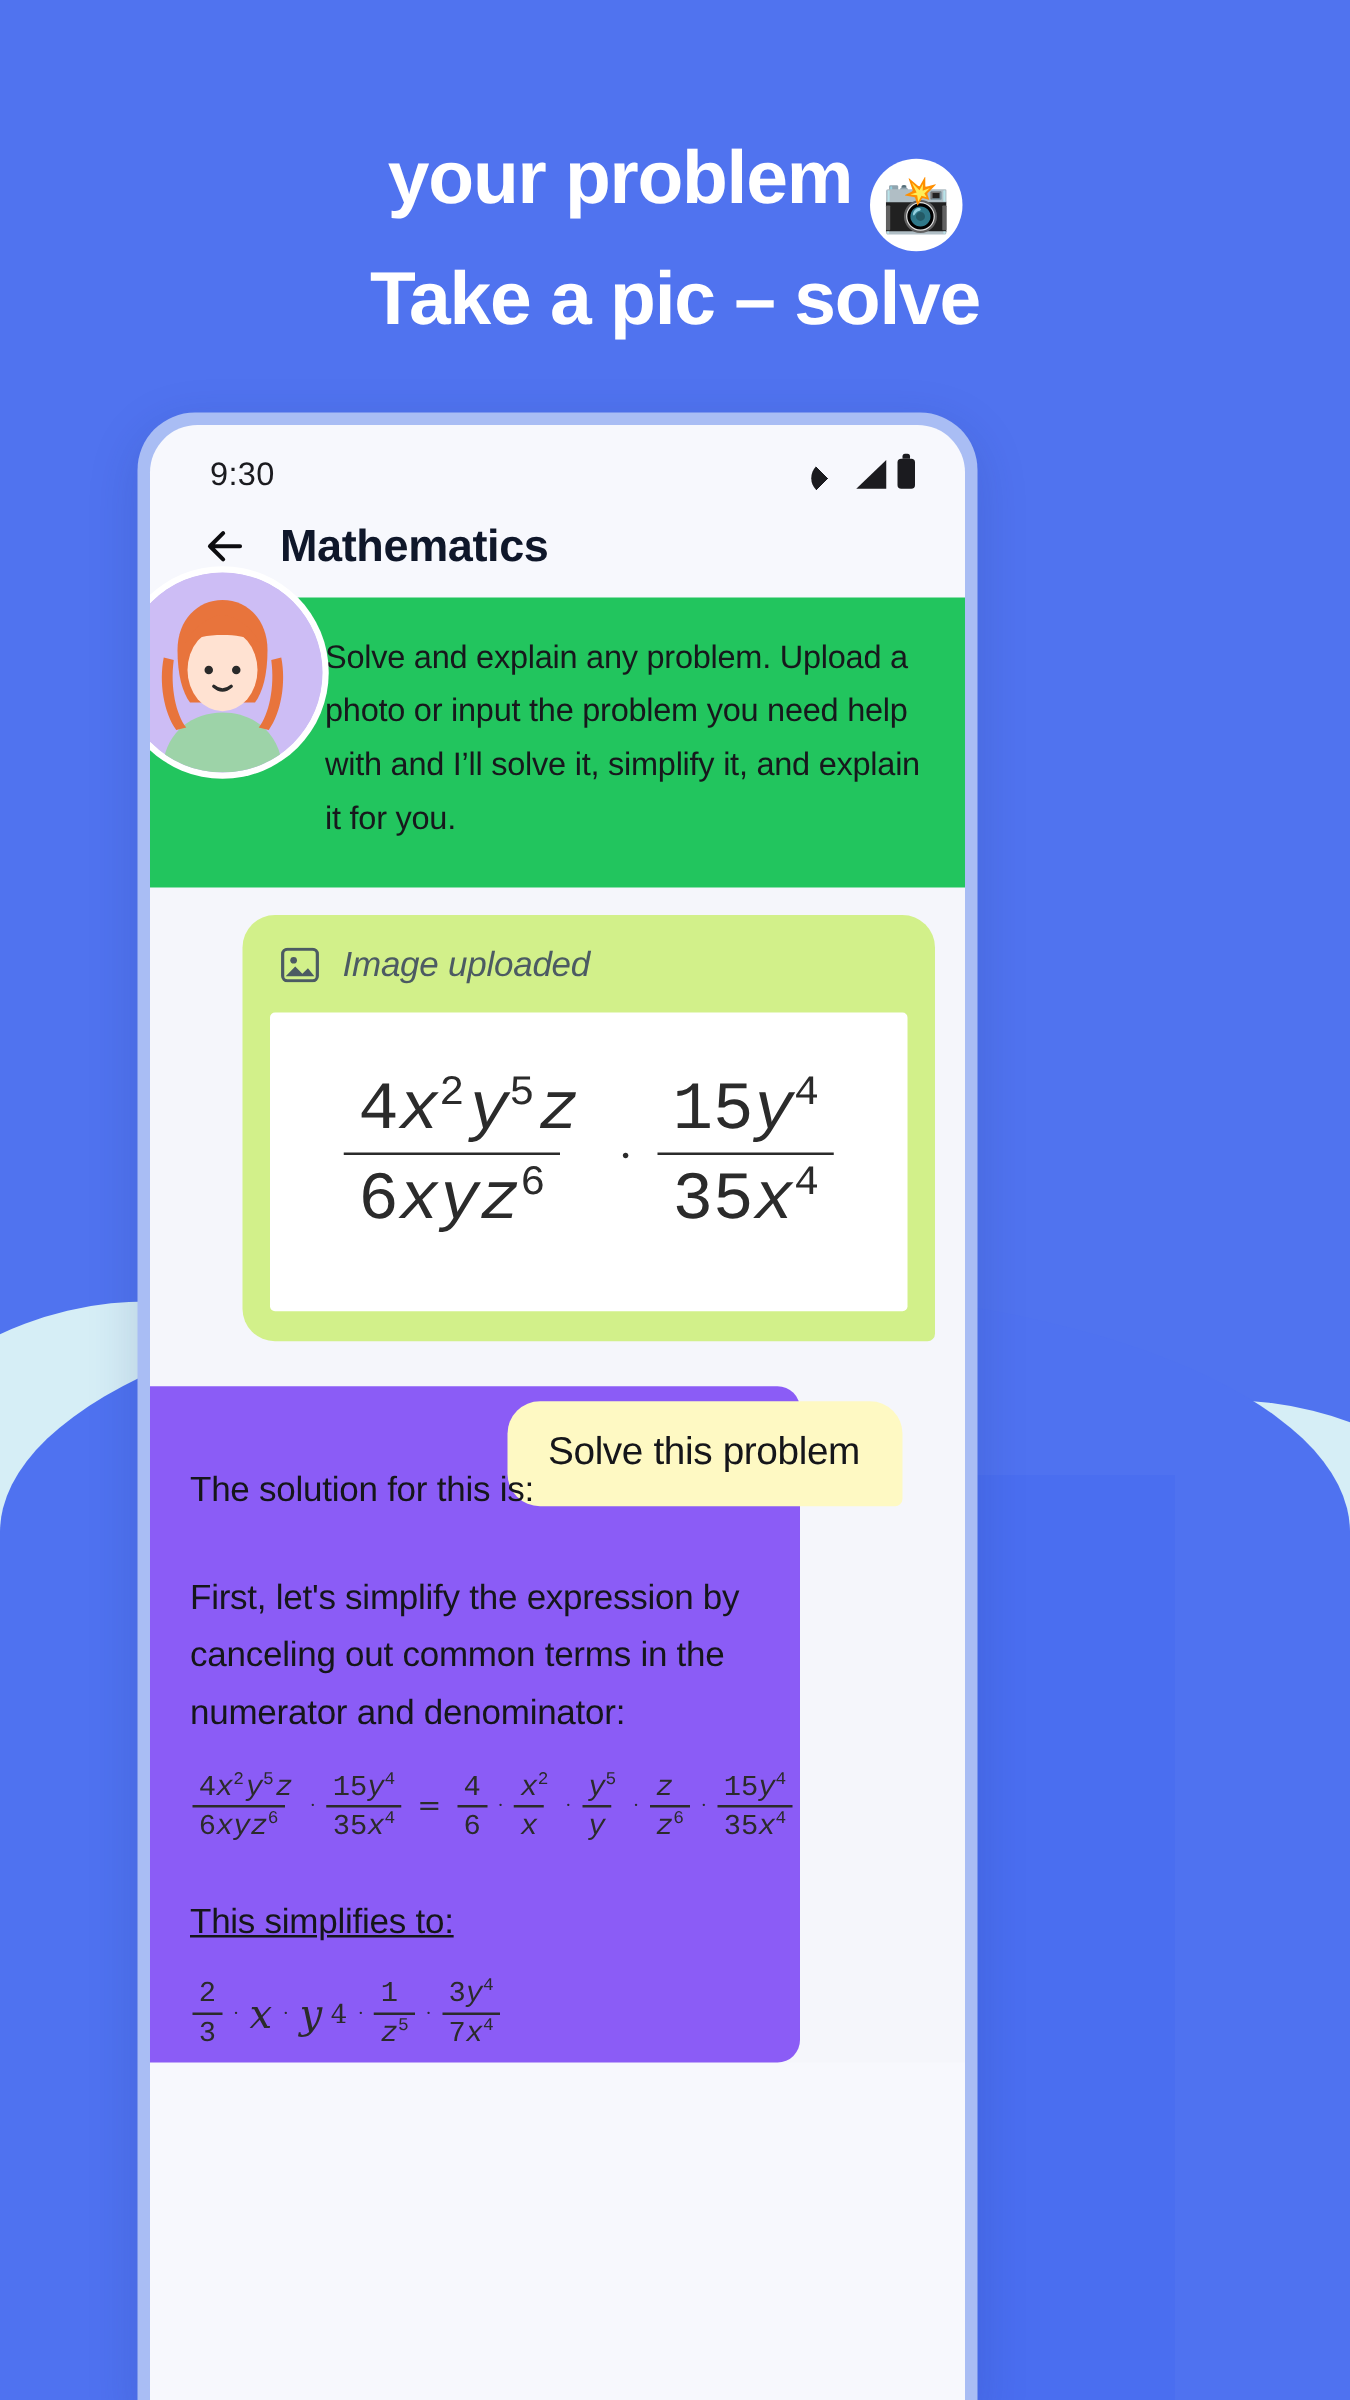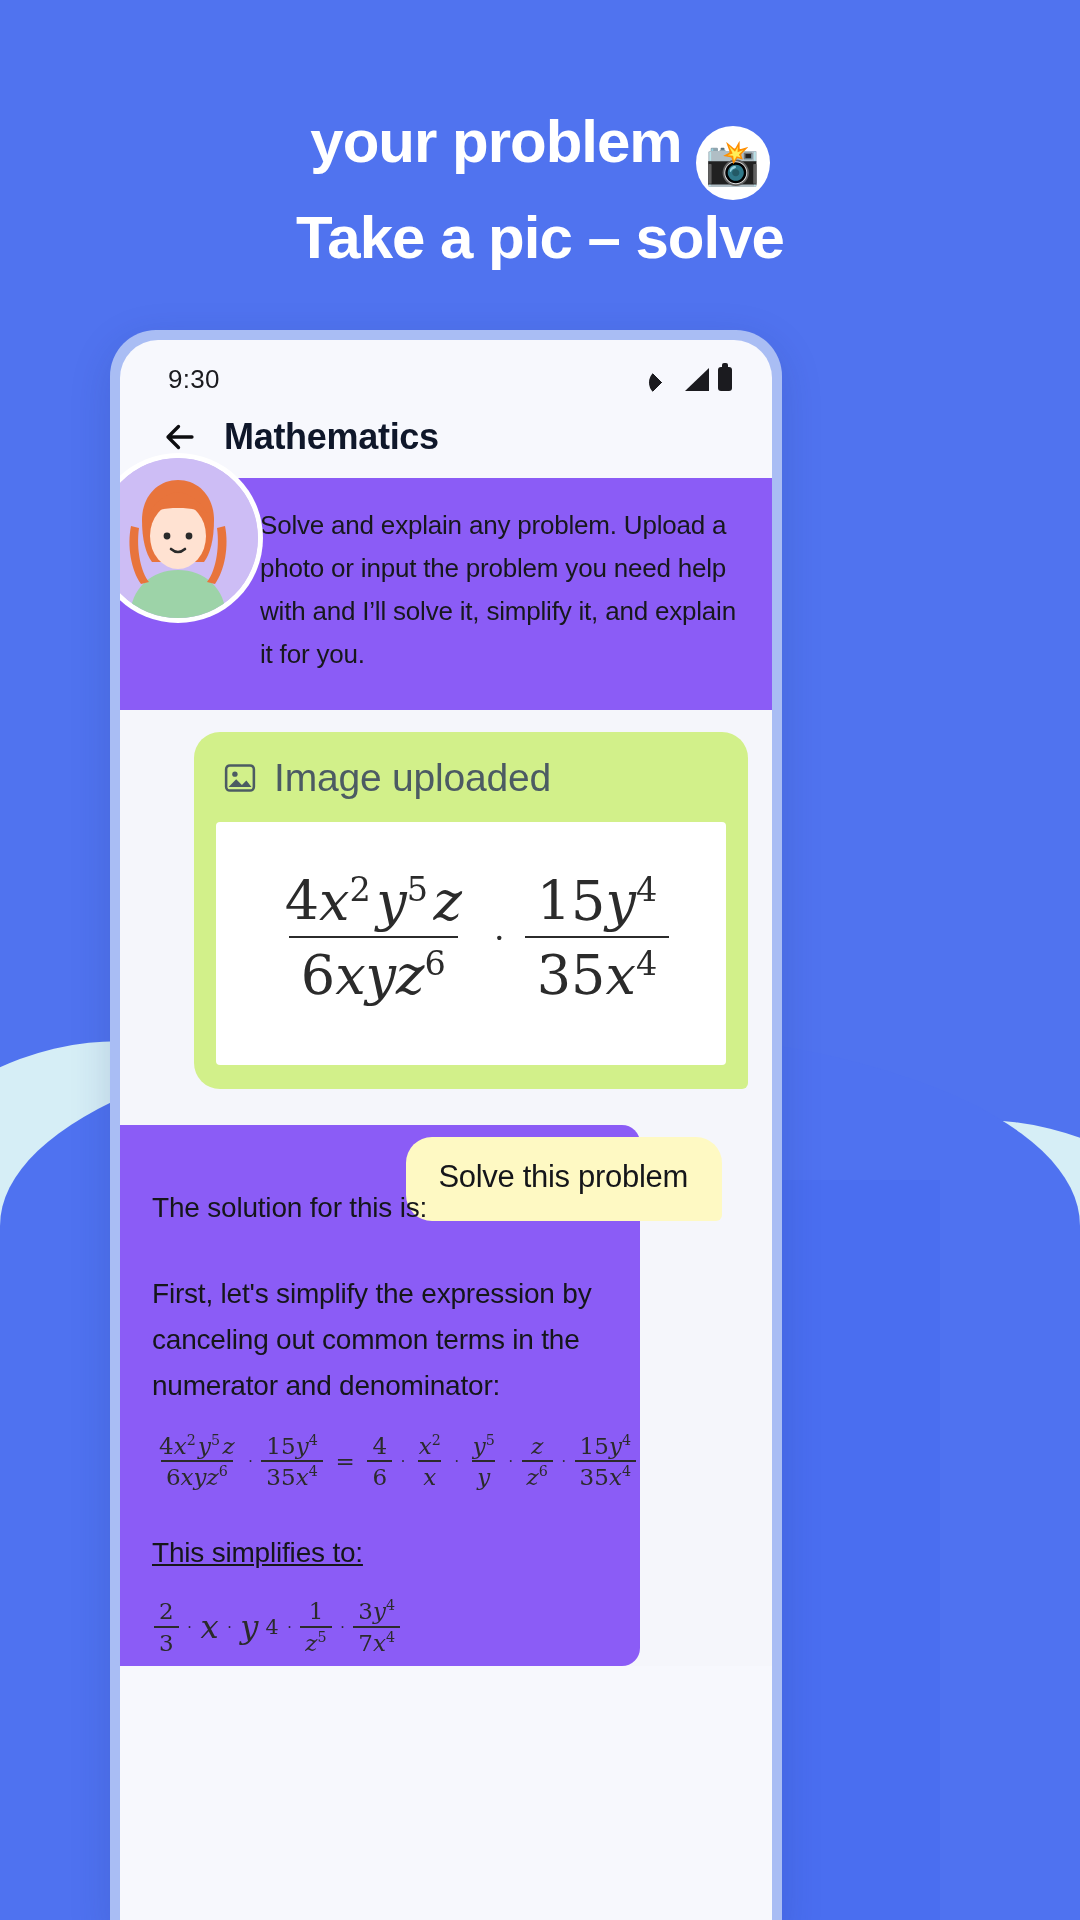--- a/index.html
+++ b/index.html
@@ -95,21 +95,21 @@
   
   #app-bar {
     display:flex; align-items:center; gap:26px;
     padding:12px 0 20px 42px;
   }
   #back-arrow { width:36px; height:36px; flex:none; }
   #app-title { font-size:36px; font-weight:600; color:#0f172a; letter-spacing:-.3px; }
 
   
   #intro-row {
-    position:relative; background:#8b5cf6;
+    position:relative; background:#22c55e;
     padding:26px 24px 34px 140px; min-height:230px;
   }
   #avatar {
     position:absolute; left:-22px; top:-20px;
     width:160px; height:160px; border-radius:50%;
     background:#cdbdf5; overflow:hidden;
     box-shadow:0 0 0 5px #ffffff;
   }
   #intro-text {
     font-size:26px; line-height:43px; color:#17181c; letter-spacing:-.2px;
@@ -120,21 +120,21 @@
 
   .bubble-user-img {
     margin:4px 24px 0 74px;
     background:#d2f08a;
     border-radius:26px 26px 6px 26px;
     padding:22px 22px 24px 22px;
     position:relative;
   }
   .img-label {
     display:flex; align-items:center; gap:18px;
-    font-size:39px; color:#4c5b63;
+    font-size:28px; font-style:italic; color:#4c5b63;
     padding:2px 0 22px 8px; letter-spacing:-.2px;
   }
   .img-icon { width:32px; height:28px; flex:none; }
   .img-card {
     background:#ffffff; border-radius:4px;
     padding:48px 10px 58px 10px;
     display:flex; justify-content:center; align-items:center;
   }
 
   .bubble-user-text {
@@ -153,21 +153,21 @@
   .bot-line { font-size:28px; line-height:46px; color:#15161a; letter-spacing:-.2px; }
   .bot-gap { height:40px; }
   .bot-para { font-size:28px; line-height:46px; color:#15161a; letter-spacing:-.2px; }
 
   
   .math { font-family:"DejaVu Serif", serif; color:#2b2b2b; }
   .math-big { font-size:54px; }
   .math-small { font-size:22px; font-weight:700; }
   .math-tiny { font-size:23px; }
   .mrow { display:inline-flex; align-items:center; gap:.30em; }
-  .frac { display:inline-flex; flex-direction:column; align-items:center; vertical-align:middle; }
+  .frac { display:inline-flex; flex-direction:column; align-items:flex-start; vertical-align:middle;font-family:Liberation Mono, monospace; }
   .frac .num { padding:0 .22em .06em .22em; }
   .frac .den { padding:.10em .22em 0 .22em; border-top:2px solid #2b2b2b; }
   .it { font-style:italic; }
   sup { font-size:.62em; vertical-align:super; line-height:0; }
   .dot { font-size:.62em; padding:0 .12em; }
   .eq { padding:0 .25em; }
 </style>
 </head>
 <body>
 

